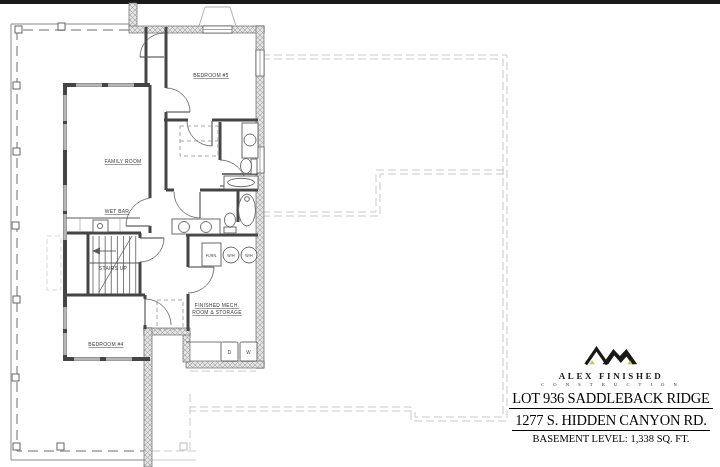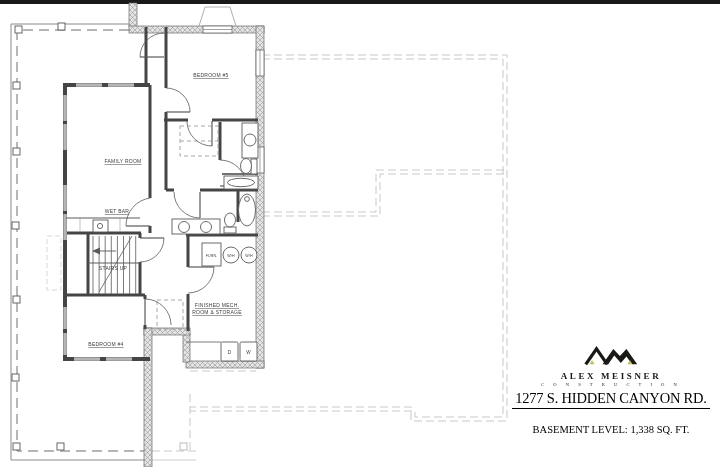--- a/index.html
+++ b/index.html
@@ -9,21 +9,21 @@
   svg text{font-family:"Liberation Sans",sans-serif;fill:#3d3d3d;}
   .lbl{font-size:5px;letter-spacing:.25px;}
   .lbl-sm{font-size:3.6px;letter-spacing:.1px;}
   .lbl-dw{font-size:4.6px;}
   .u{text-decoration:underline;}
   .titleblock{position:absolute;left:505px;top:344px;width:212px;text-align:center;color:#111;}
   .logo-name{font-family:"Liberation Serif",serif;font-weight:bold;font-size:9px;letter-spacing:2.6px;color:#1b1916;margin-top:1px;white-space:nowrap;}
   .logo-sub{font-family:"Liberation Serif",serif;font-size:4.6px;letter-spacing:4px;color:#2e2c28;margin-top:1px;white-space:nowrap;}
   .tb-line1,.tb-line2{font-family:"Liberation Serif",serif;font-size:14.5px;letter-spacing:-0.2px;color:#000;margin-top:3px;white-space:nowrap;}
   .tb-line1 span,.tb-line2 span{display:inline-block;border-bottom:1.4px solid #000;padding:0 3px 1px 3px;}
-  .tb-line3{font-family:"Liberation Serif",serif;font-size:10.5px;color:#000;margin-top:15px;white-space:nowrap;text-align:center;}
+  .tb-line3{font-family:"Liberation Serif",serif;font-size:10.5px;color:#000;margin-top:2px;white-space:nowrap;text-align:center;}
 </style>
 </head>
 <body>
 
 <div class="topbar"></div>
 
 <svg class="plan" viewBox="0 0 720 467">
   <defs>
     <pattern id="hatch" patternUnits="userSpaceOnUse" width="5" height="5">
       <rect width="5" height="5" fill="#e3e3e3"></rect>
@@ -231,17 +231,18 @@
   </g>
 </svg>
 
 <div class="titleblock">
   <svg width="58" height="22" viewBox="0 0 124 46">
     <path d="M8,43 L31,10 L54,43" fill="none" stroke="#1b1916" stroke-width="7"></path>
     <polygon points="16,43 27,43 21.5,34" fill="#c2bf5e"></polygon>
     <path d="M44,43 L67,10 L81,25 L95,10 L118,43 L107,43 L95,26 L83,40 L69,24 L56,43 Z" fill="#1b1916"></path>
     <polygon points="97,43 108,43 102.5,34" fill="#c2bf5e"></polygon>
   </svg>
-  <div class="logo-name">ALEX MEISNER</div>
+  <div class="logo-name">ALEX FINISHED</div>
   <div class="logo-sub">C O N S T R U C T I O N</div>
+  <div class="tb-line1"><span>LOT 936 SADDLEBACK RIDGE</span></div>
   <div class="tb-line2"><span>1277 S. HIDDEN CANYON RD.</span></div>
   <div class="tb-line3">BASEMENT LEVEL:  1,338 SQ. FT.</div>
 </div>
 
 </body></html>

